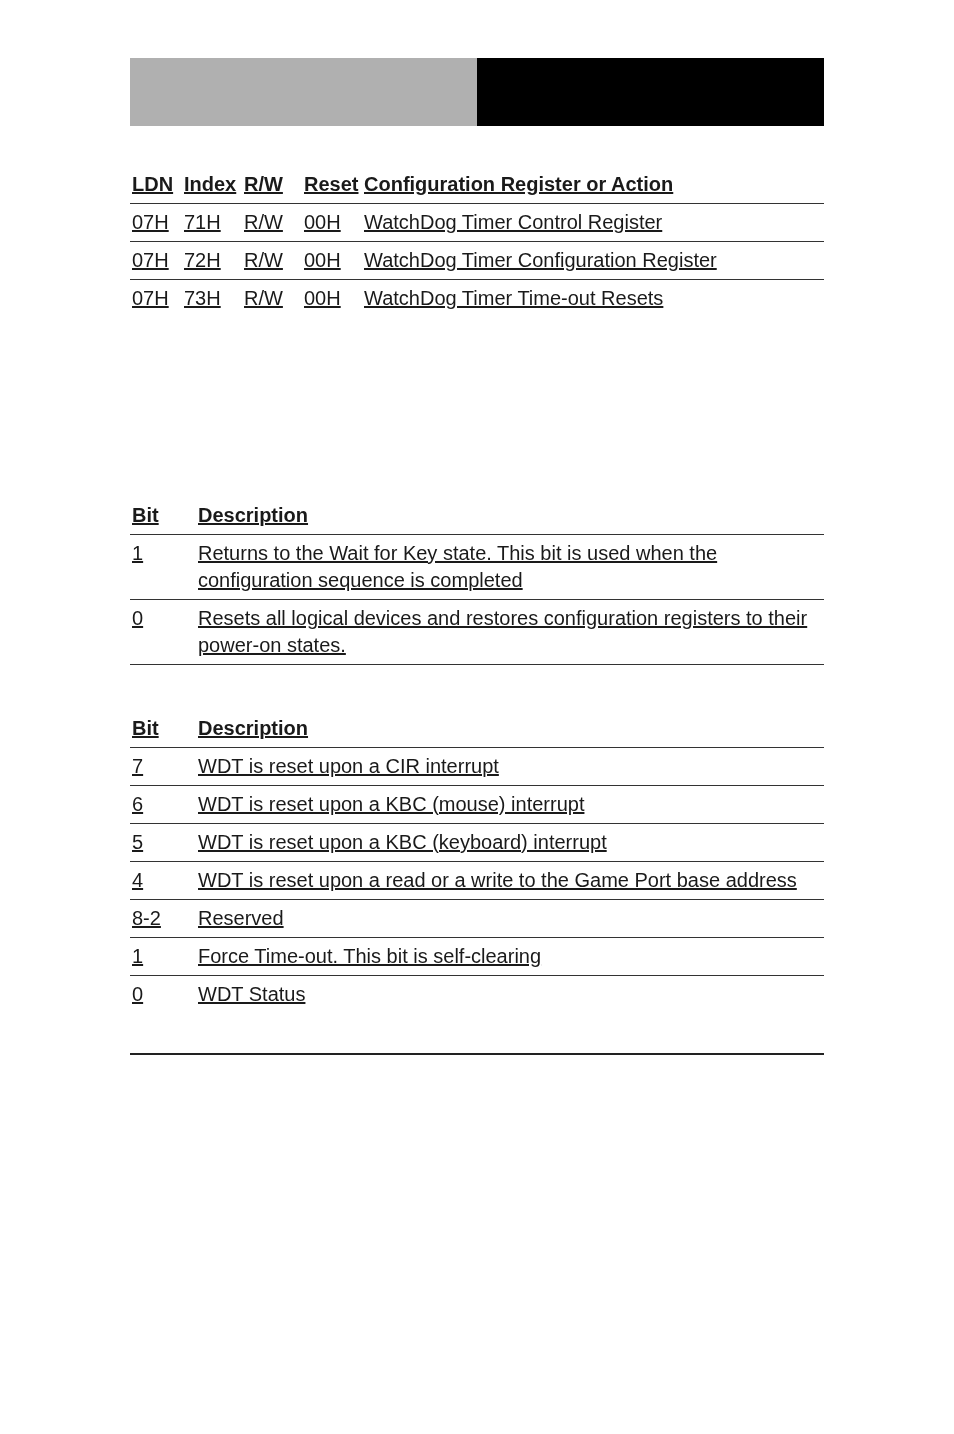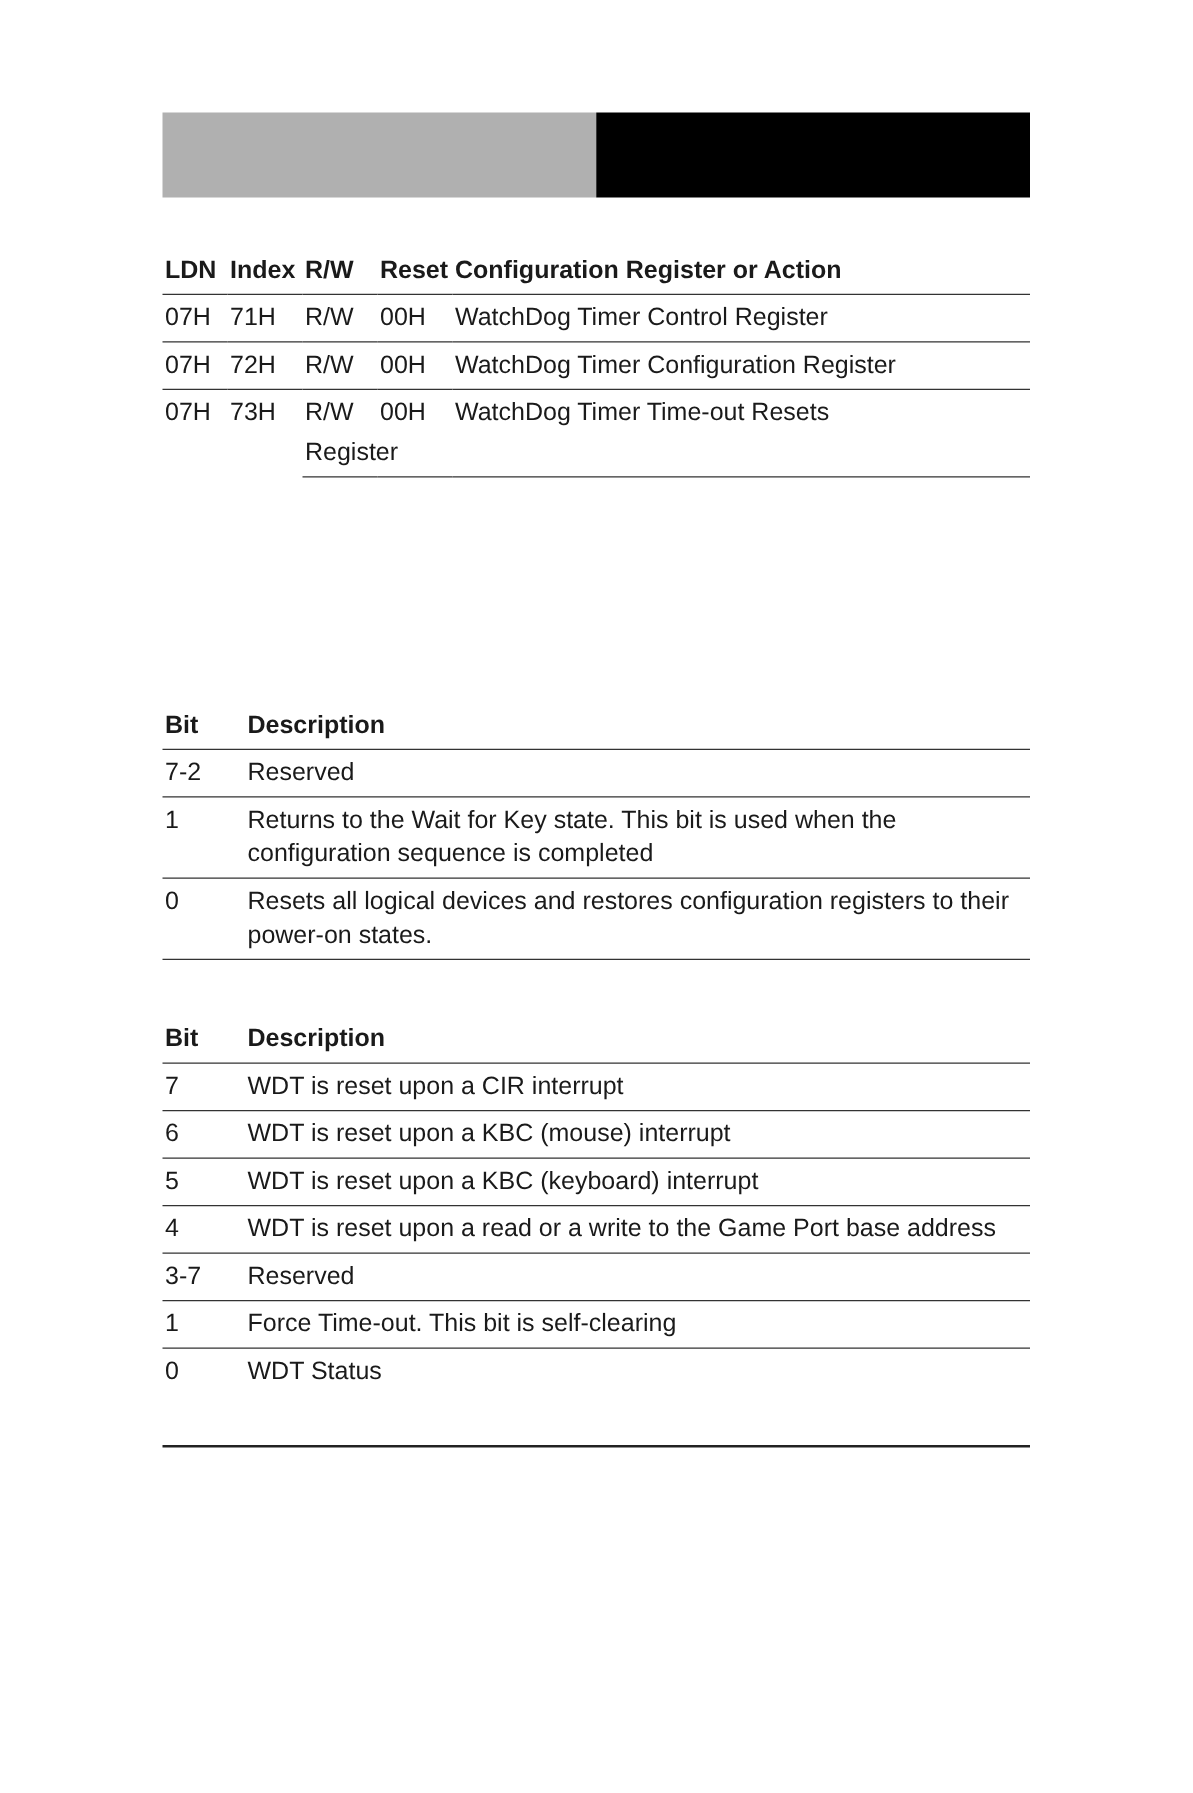--- a/index.html
+++ b/index.html
@@ -6,21 +6,22 @@
     margin: 0;
     padding: 0;
     font-family: Arial, Helvetica, sans-serif;
     background: #ffffff;
     width: 954px;
     height: 1434px;
     box-sizing: border-box;
     color: #1a1a1a;
   }
   .page {
-    padding: 90px 130px 40px 130px;
+    padding: 58px 130px 40px 130px;
+    text-decoration: underline;
   }
   .banner {
     display: flex;
     height: 68px;
     margin-bottom: 40px;
   }
   .banner-left {
     background: #b0b0b0;
     flex: 1;
   }
@@ -100,41 +101,32 @@
         <td>00H</td>
         <td>WatchDog Timer Configuration Register</td>
       </tr>
       <tr>
         <td>07H</td>
         <td>73H</td>
         <td>R/W</td>
         <td>00H</td>
         <td>WatchDog Timer Time-out Resets</td>
       </tr>
-      <tr class="subrow">
-        <td></td>
-            <td></td>
-        <td class="last-border" colspan="3">Register</td>
-      </tr>
     </tbody>
       </table>
   </div>
 
   <div style="height:90px"></div>
 
   <div class="tbl-wrap2">
     <table class="table2">
       <tbody>
           <tr class="hdr-row">
         <th class="col-bit bold">Bit</th>
         <th class="bold">Description</th>
-      </tr>
-      <tr>
-        <td>7-2</td>
-        <td>Reserved</td>
       </tr>
       <tr>
         <td>1</td>
         <td>Returns to the Wait for Key state. This bit is used when the configuration sequence is completed</td>
       </tr>
       <tr>
         <td class="last-border">0</td>
         <td class="last-border">Resets all logical devices and restores configuration registers to their power-on states.</td>
       </tr>
     </tbody>
@@ -158,21 +150,21 @@
       </tr>
       <tr>
         <td>5</td>
         <td>WDT is reset upon a KBC (keyboard) interrupt</td>
       </tr>
       <tr>
         <td>4</td>
         <td>WDT is reset upon a read or a write to the Game Port base address</td>
       </tr>
       <tr>
-        <td>3-7</td>
+        <td>8-2</td>
         <td>Reserved</td>
       </tr>
       <tr>
         <td>1</td>
         <td>Force Time-out. This bit is self-clearing</td>
       </tr>
       <tr>
         <td>0</td>
         <td>WDT Status</td>
       </tr>

